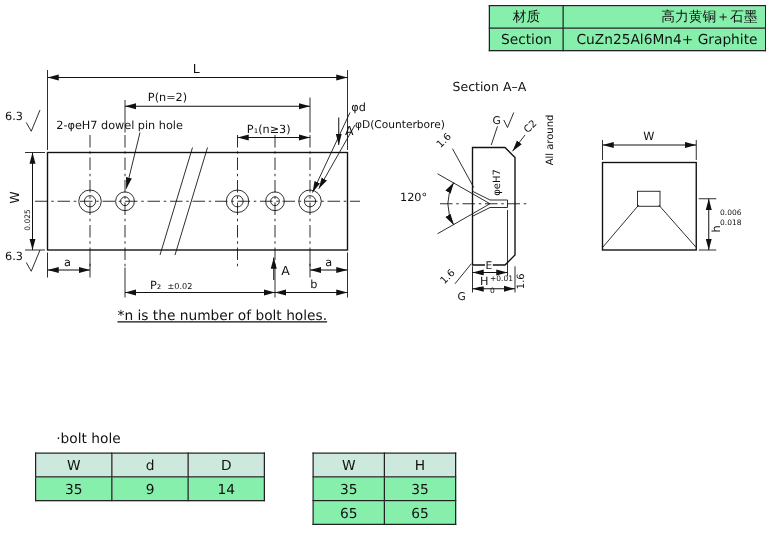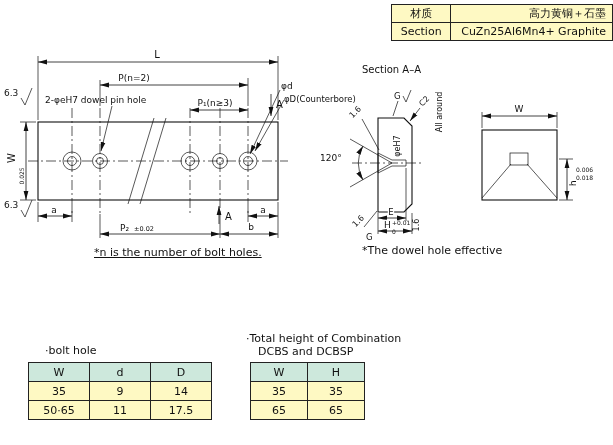--- a/index.html
+++ b/index.html
@@ -1,19 +1,19 @@
 <!DOCTYPE html>
 <html><head>
 <meta charset="utf-8">
 <style>
   html,body{margin:0;padding:0;background:#fff;}
   body{font-family:"DejaVu Sans","Liberation Sans",sans-serif;color:#111;}
   .canvas{position:relative;width:613px;height:445px;background:#fff;overflow:hidden;}
   table{border-collapse:collapse;position:absolute;font-size:11px;}
-  td,th{border:1px solid #222;text-align:center;font-weight:normal;padding:0 4px;height:18px;background:#fef9c3;}
+  td,th{border:1px solid #222;text-align:center;font-weight:normal;padding:0 4px;height:18px;background:#86efac;}
   .dtable th{background:#cde8dc;}
   .dtable td,.dtable th{width:52px;}
   .ctable td,.ctable th{width:48px;}
   .mat-table td{height:17px;font-size:11px;}
   .mat-table td:first-child{width:52px;}
   .mat-table td:last-child{width:158px;text-align:right;padding:0 6px;}
   .tbl-caption{position:absolute;font-size:11px;}
   .note{position:absolute;font-size:11px;line-height:13px;}
   svg{position:absolute;left:0;top:0;}
   svg text{fill:#111;font-family:"DejaVu Sans","Liberation Sans",sans-serif;}
@@ -244,48 +244,38 @@
     </tr>
     <tr>
       <td>Section</td>
       <td>CuZn25Al6Mn4+ Graphite</td>
     </tr>
   </tbody>
     </table>
 
   <div class="note" style="left:94px;top:246px;text-decoration:underline;">*n is the number of bolt holes.</div>
   <div class="note" style="left:362px;top:244px;">
-    <div>*The dowel hole effective</div>
   </div>
 
   <div class="tbl-caption" style="left:45px;top:344px;">·bolt hole</div>
   <table class="dtable" style="left:28px;top:362px;">
     <tbody>
         <tr>
       <th>W</th>
       <th>d</th>
       <th>D</th>
     </tr>
     <tr>
       <td>35</td>
       <td>9</td>
       <td>14</td>
     </tr>
-    <tr>
-      <td>50·65</td>
-      <td>11</td>
-      <td>17.5</td>
-    </tr>
   </tbody>
     </table>
 
-  <div class="tbl-caption" style="left:246px;top:332px;">
-    <div>·Total height of Combination</div>
-    <div style="padding-left:12px;">DCBS and DCBSP</div>
-  </div>
   <table class="ctable dtable" style="left:250px;top:362px;">
     <tbody>
         <tr>
       <th>W</th>
       <th>H</th>
     </tr>
     <tr>
       <td>35</td>
       <td>35</td>
     </tr>

